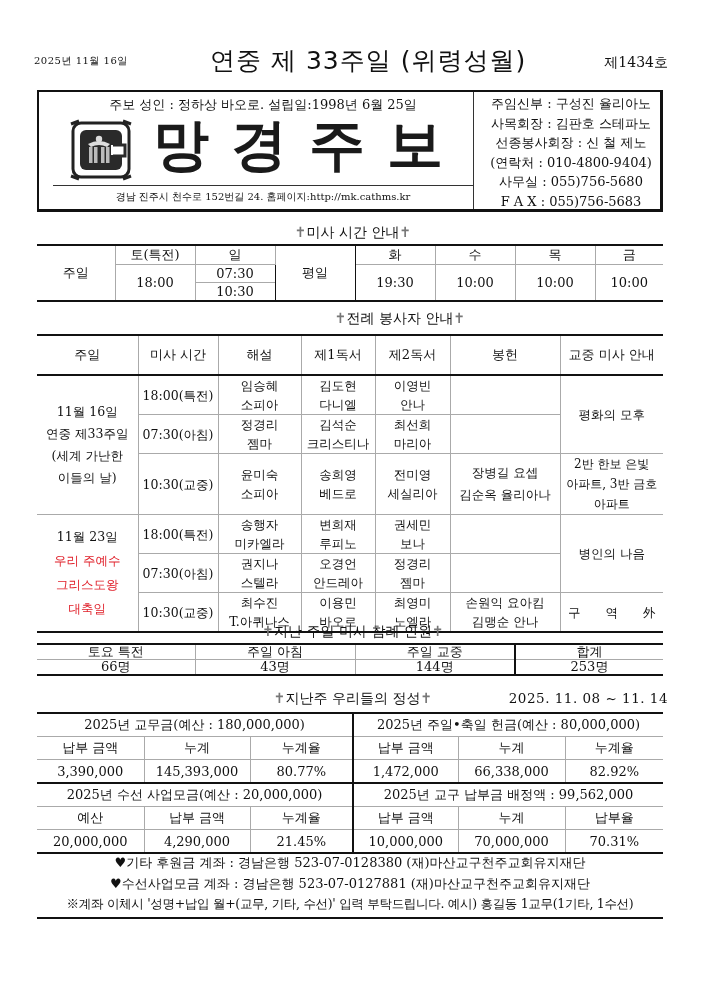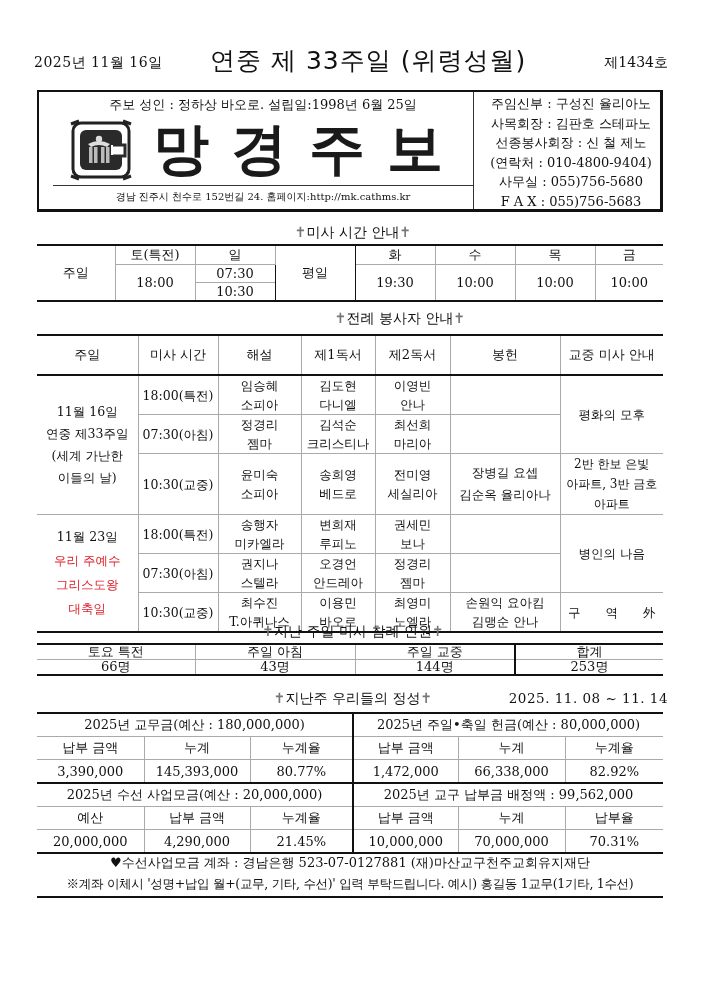--- a/index.html
+++ b/index.html
@@ -1,31 +1,31 @@
 <!DOCTYPE html>
 <html><head>
 <meta charset="utf-8">
 <style>
   html, body { margin:0; padding:0; background:#fff; }
   body { width:706px; height:1000px; position:relative; overflow:hidden;
          font-family:"DejaVu Serif", "Liberation Serif", serif; color:#111; }
   .abs { position:absolute; }
 
   
-  #top-date { left:34px; top:54px; font-size:14px; letter-spacing:0.5px; }
+  #top-date { left:34px; top:54px; font-size:10px; letter-spacing:0.5px; }
   #top-title { left:210px; top:44px; font-size:25px; font-family:"DejaVu Sans", sans-serif; font-weight:normal; letter-spacing:1px; }
   #top-issue { right:38px; top:54px; font-size:14px; }
 
   
   #masthead { left:37px; top:90px; width:626px; height:122px; border:3px solid #111; border-left-width:2px; border-top-width:2px; box-sizing:border-box; }
   #mh-left { position:absolute; left:0; top:0; width:420px; height:100%; border-right:1.5px solid #333;margin-left:14px; }
   #mh-founder { position:absolute; left:0; width:420px; top:4px; font-size:13px; text-align:center; }
   #mh-logo-row { position:absolute; left:0; top:22px; width:420px; height:72px; }
   #mh-emblem { position:absolute; left:16px; top:4px; width:64px; height:64px; }
-  #mh-name { position:absolute; left:100px; top:0; font-family:Liberation Serif, serif; font-weight:bold; font-size:56px; letter-spacing:22px; color:#1a1a1a; line-height:70px; }
+  #mh-name { position:absolute; left:100px; top:0; font-family:Liberation Mono, monospace; font-weight:bold; font-size:56px; letter-spacing:22px; color:#1a1a1a; line-height:70px; }
   #mh-address { position:absolute; left:0; bottom:0; width:420px; height:23px; border-top:1.5px solid #333; font-size:10px; text-align:center; line-height:22px; }
   #mh-right { position:absolute; left:443px; top:0; right:0; height:100%; font-size:13px; }
   #mh-right div { text-align:center; height:19.5px; line-height:19.5px; }
 
   
   .sec-title { position:absolute; left:0; width:706px; text-align:center; font-size:14px; font-family:"DejaVu Sans", sans-serif; }
   .cross { color:#777; }
 
   table { border-collapse:collapse; position:absolute; font-size:12.5px; }
   td, th { font-weight:normal; text-align:center; vertical-align:middle; padding:0; border:1px solid #aaa; }
@@ -390,15 +390,16 @@
     <td>4,290,000</td>
     <td>21.45%</td>
     <td class="divider">10,000,000</td>
     <td>70,000,000</td>
     <td class="last">70.31%</td>
   </tr>
 </tbody>
   </table>
 
 <div id="accounts">
+  <div><span class="heart">♥</span><span>기타 후원금 계좌 : 경남은행 523-07-0128380 (재)마산교구천주교회유지재단</span></div>
   <div><span class="heart">♥</span><span>수선사업모금 계좌 : 경남은행 523-07-0127881 (재)마산교구천주교회유지재단</span></div>
   <div style="font-size:12.5px;letter-spacing:-0.3px;">※계좌 이체시 '성명+납입 월+(교무, 기타, 수선)' 입력 부탁드립니다. 예시) 홍길동 1교무(1기타, 1수선)</div>
 </div>
 
 </body></html>

